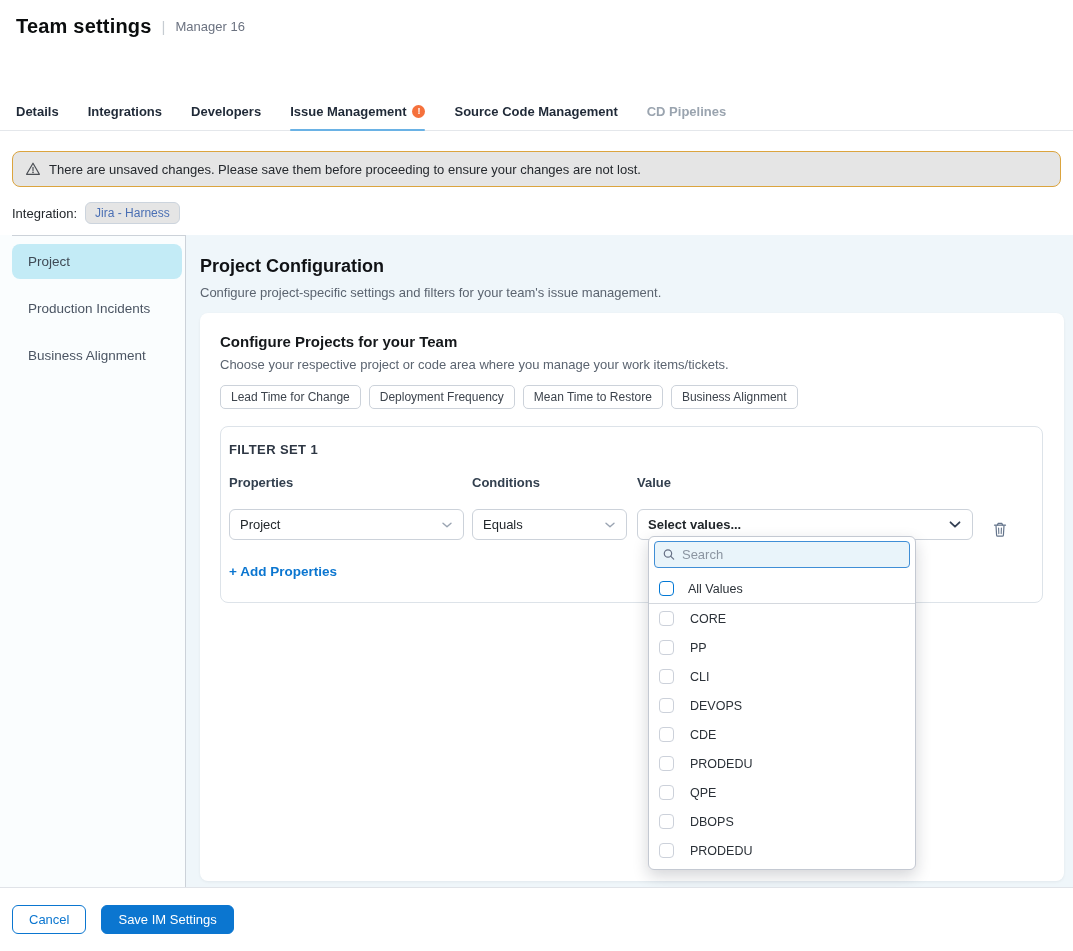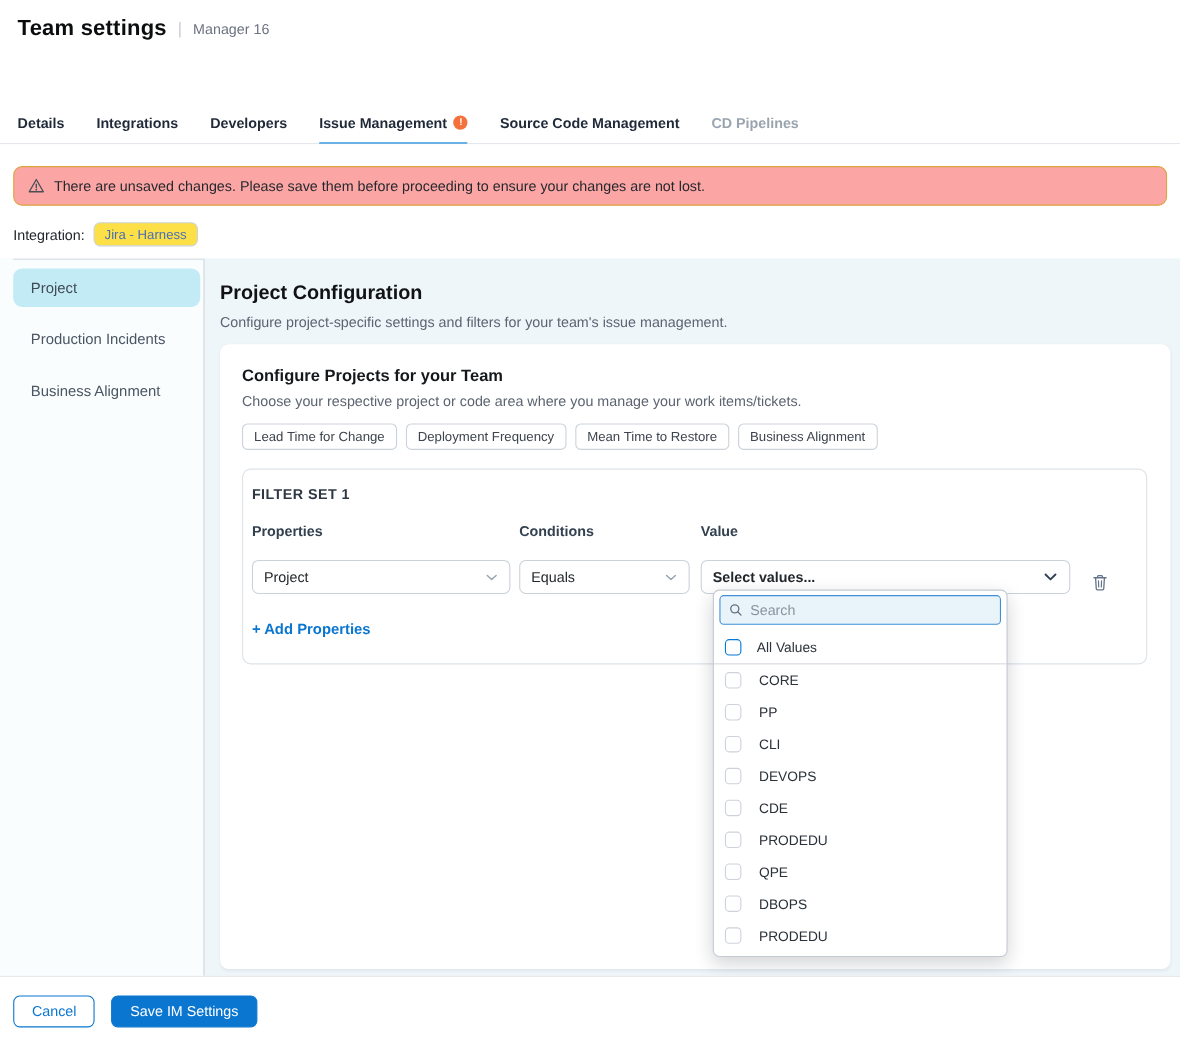--- a/index.html
+++ b/index.html
@@ -18,27 +18,27 @@
 
   
   .tabbar { display:flex; align-items:flex-end; gap:29px; padding:0 16px; border-bottom:1px solid #e4e7eb;margin-top:46px; }
   .tab { position:relative; font-size:13px; font-weight:600; color:#1f2937; padding:8px 0 11px; cursor:pointer; display:flex; align-items:center; gap:6px; white-space:nowrap; }
   .tab.active::after { content:""; position:absolute; left:0; right:0; bottom:-1px; height:2px; background:#6ab2e5; border-radius:2px; }
   .tab.disabled { color:#9aa4af; font-weight:600; }
   .tab-badge { width:13px; height:13px; border-radius:50%; background:#f5713c; color:#fff; font-size:9px; font-weight:bold; display:inline-flex; align-items:center; justify-content:center; line-height:1; }
 
   
   .banner-wrap { margin:20px 12px 0; }
-  .banner { display:flex; align-items:center; gap:8px; background:#fca5a5; border:1px solid #dba43e; border-radius:8px; padding:9px 12px; font-size:13px; color:#25292e; }
+  .banner { display:flex; align-items:center; gap:8px; background:#e5e5e5; border:1px solid #dba43e; border-radius:8px; padding:9px 12px; font-size:13px; color:#25292e; }
   .banner svg { flex:0 0 auto; }
 
   
   .integration-row { margin:15px 12px 11px; display:flex; align-items:center; gap:8px; }
   .integration-label { font-size:13px; color:#23272b; }
-  .integration-chip { font-size:12px; color:#4a6fb4; border:1px solid #ccd4dd; border-radius:6px; padding:3px 9px; background:#fde047; }
+  .integration-chip { font-size:12px; color:#4a6fb4; border:1px solid #ccd4dd; border-radius:6px; padding:3px 9px; background:#e5e5e5; }
 
   
   .content { flex:1; display:flex; background:#eff6fa; overflow:hidden; }
   .sidebar { width:186px; background:#fafdfe; border-right:1px solid #ccd2d9; position:relative; height:657px; }
   .sidebar::before { content:""; position:absolute; top:0; left:12px; right:0; height:1px; background:#ccd2d9; }
   .side-item { margin:0 3px 12px 12px; padding:10px 16px; font-size:13.5px; color:#4b5563; border-radius:8px; cursor:pointer; }
   .side-item:first-of-type { margin-top:9px; }
   .side-item.active { background:#c3ebf6; color:#3f4a55; }
 
   .main { flex:1; padding:21px 9px 0 14px; }

